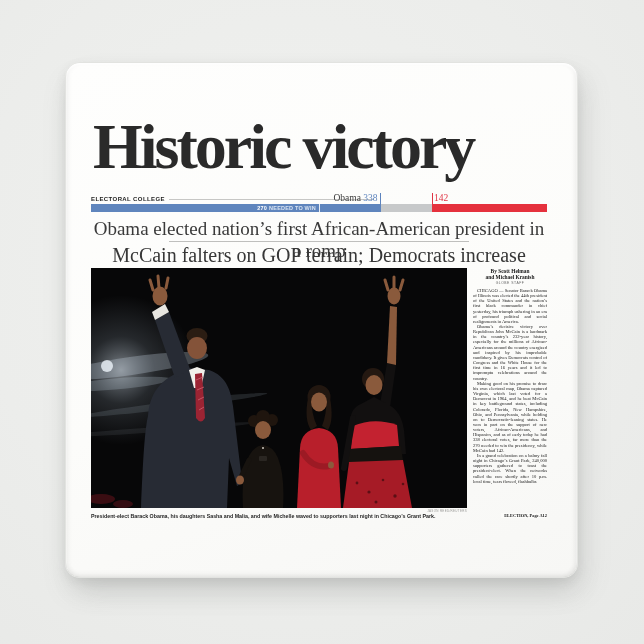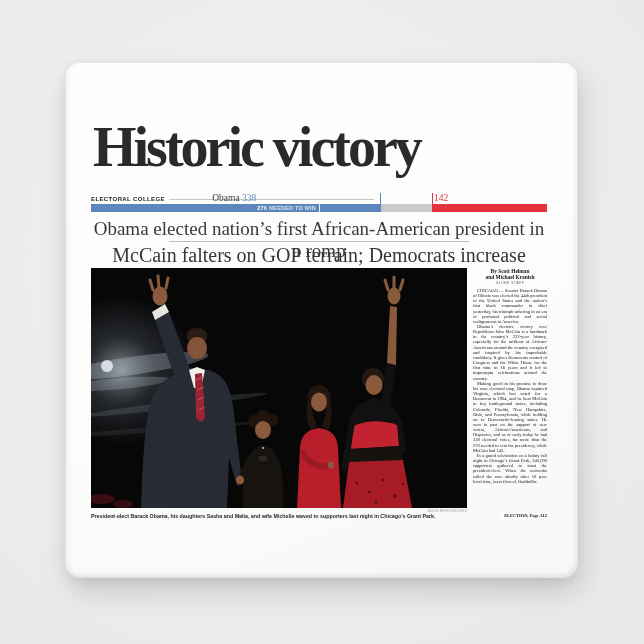--- a/index.html
+++ b/index.html
@@ -22,21 +22,21 @@
   .magnet::before{content:'';position:absolute;inset:0;border-radius:14px;pointer-events:none;
     box-shadow:inset 0 2px 2px rgba(255,255,255,.95),
                inset 0 -3px 5px rgba(0,0,0,.05),
                inset 3px 0 4px rgba(0,0,0,.03),
                inset -3px 0 4px rgba(0,0,0,.04);}
   
   .page{position:absolute;inset:0;border-radius:15px;overflow:hidden;}
   .headline{
     position:absolute;left:27px;top:50px;width:460px;
     font-family:"Liberation Serif","DejaVu Serif",serif;
-    font-weight:700;font-size:56px;line-height:68px;letter-spacing:-3px;
+    font-weight:700;font-size:64px;line-height:68px;letter-spacing:-3px;
     color:#2a2a2a;white-space:nowrap;
   }
   
   .ec-labels{position:absolute;left:25px;top:129px;width:456px;height:12px;}
   .ec-title{position:absolute;left:0;bottom:2px;font-size:6px;font-weight:bold;
     letter-spacing:.4px;color:#1d1d1d;}
   .ec-rule{position:absolute;left:78px;bottom:4px;width:calc(62% - 78px);height:1px;background:#c7c7c5;}
   .ec-obama-wrap{position:absolute;left:0;bottom:0;height:11px;text-align:right;
     border-right:1.5px solid #5c83bd;padding-right:2px;box-sizing:border-box;
     font-family:"Liberation Serif",serif;font-size:9.5px;line-height:11px;color:#3c3c3c;}
@@ -80,21 +80,21 @@
 <div class="backdrop"></div>
 
 <div class="magnet">
   <div class="page">
 
     <div class="headline" style="color: rgb(42, 42, 42);">Historic victory</div>
 
     <div class="ec-labels">
       <span class="ec-title">ELECTORAL COLLEGE</span>
       <span class="ec-rule"></span>
-      <span class="ec-obama-wrap" style="width: 63.5%; text-align: center;"><span>Obama</span>&nbsp;<span class="votes">338</span></span>
+      <span class="ec-obama-wrap" style="width: 63.5%;"><span>Obama</span>&nbsp;<span class="votes">338</span></span>
       <span class="ec-mccain-wrap" style="left: 74.8%;">142</span>
     </div>
 
     <div class="ec-bar">
       <div class="ec-seg" style="width: 63.5%; background: rgb(95, 133, 189);"></div>
       <div class="ec-seg" style="width: 11.3%; background: rgb(199, 201, 202);"></div>
       <div class="ec-seg" style="width: 25.2%; background: rgb(229, 49, 61);"></div>
       <div class="ec-needed" style="width: 50.2%;">
         <span class="n">270</span>
         <span class="t">NEEDED TO WIN</span>

